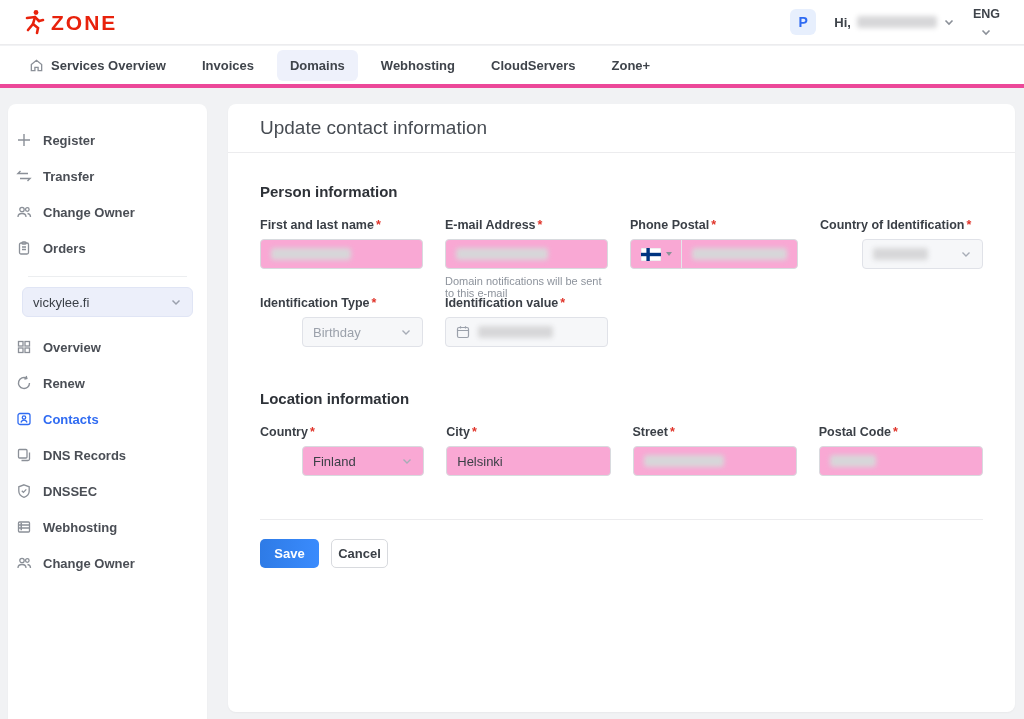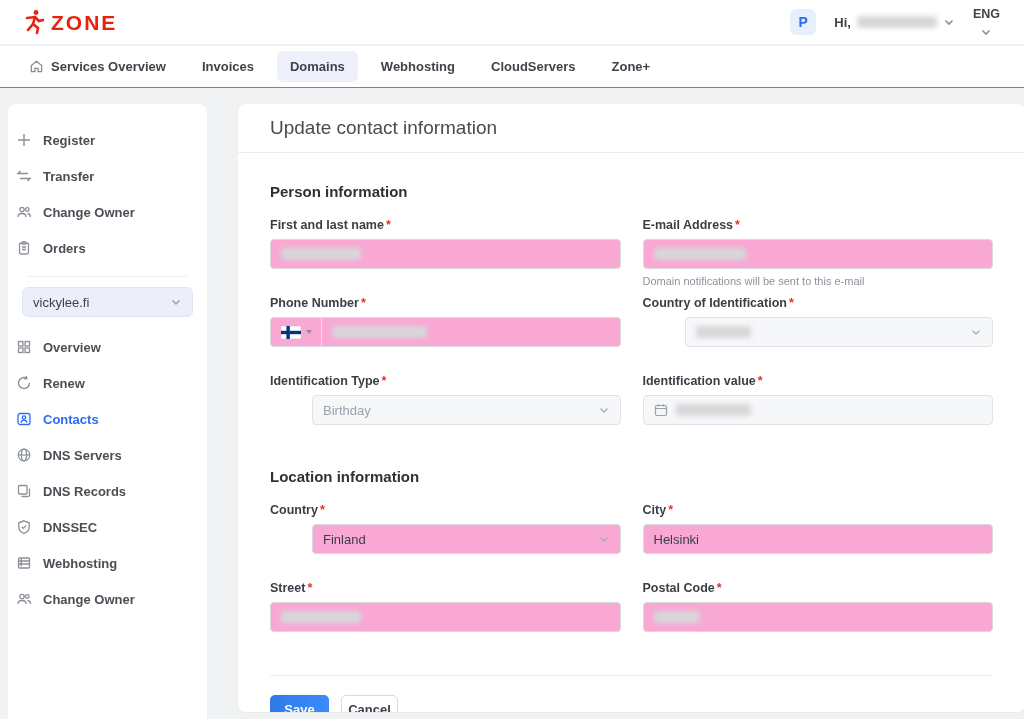--- a/index.html
+++ b/index.html
@@ -10,44 +10,44 @@
   .topbar { position:absolute; left:0; top:0; width:1024px; height:45px; background:#fff; border-bottom:1px solid #ececee; display:flex; align-items:center; justify-content:space-between; padding:0 24px 0 23px; }
   .logo { display:flex; align-items:center; gap:6px; }
   .logo-word { color:#e8220c; font-weight:bold; font-size:21px; letter-spacing:2px; text-transform:uppercase; line-height:1; }
   .topbar-right { display:flex; align-items:center; gap:18px; }
   .avatar { width:26px; height:26px; border-radius:6px; background:#e7effd; color:#2f6bf2; font-weight:bold; font-size:14px; display:flex; align-items:center; justify-content:center; }
   .greeting { display:flex; align-items:center; gap:6px; font-size:13px; color:#3f444b; font-weight:bold; cursor:pointer; }
   .lang { display:flex; align-items:center; gap:5px; font-size:12.5px; color:#3f444b; font-weight:bold; cursor:pointer;flex-direction:column; }
   .chev { width:12px; height:12px; }
 
   
-  .mainnav { position:absolute; left:0; top:46px; width:1024px; height:42px; background:#fff; border-bottom:1px solid #ec4899; display:flex; align-items:center; gap:10px; padding:0 16px; }
+  .mainnav { position:absolute; left:0; top:46px; width:1024px; height:42px; background:#fff; border-bottom:4px solid #ec4899; display:flex; align-items:center; gap:10px; padding:0 16px; }
   .nav-item { display:flex; align-items:center; gap:7px; font-size:13px; font-weight:bold; color:#3f444b; padding:8px 13px; border-radius:6px; cursor:pointer; }
   .nav-item.active { background:#eef1fb; }
 
   
   .redact { display:inline-block; height:12px; background:#d7d7d9; border-radius:3px; filter:blur(2.5px); }
 
   
   .sidebar { position:absolute; left:8px; top:104px; width:199px; height:615px; background:#fff; border-radius:8px 8px 0 0; box-shadow:0 1px 2px rgba(0,0,0,.04); padding:18px 0 0 0; }
   .side-item { display:flex; align-items:center; gap:11px; padding:10px 8px; font-size:13px; font-weight:bold; color:#4a4e55; cursor:pointer; }
   .side-item .icn { width:16px; height:16px; color:#8b9098; flex:0 0 16px; }
   .side-item.active { color:#2f6bf2; }
   .side-item.active .icn { color:#2f6bf2; }
   .side-divider { height:1px; background:#eceef0; margin:10px 20px; }
   .domain-select { margin:6px 14px 12px 14px; background:#eceffa; border:1px solid #e0e5f5; border-radius:6px; height:30px; display:flex; align-items:center; justify-content:space-between; padding:0 10px; font-size:13px; color:#3a3f46; cursor:pointer; }
   .domain-select .chev { color:#9aa0ac; }
 
   
-  .card { position:absolute; left:238px; top:104px; width:787px; height:608px; background:#fff; border-radius:8px; box-shadow:0 1px 2px rgba(0,0,0,.04); overflow:hidden; }
+  .card { position:absolute; left:228px; top:104px; width:787px; height:608px; background:#fff; border-radius:8px; box-shadow:0 1px 2px rgba(0,0,0,.04); overflow:hidden; }
   .card-header { padding:13px 32px; border-bottom:1px solid #ececee; }
   .card-title { font-size:19px; color:#474c53; font-weight:normal; }
   .card-body { padding:0 32px; }
   .section-heading { font-size:15px; font-weight:bold; color:#2e3238; margin-top:30px; margin-bottom:18px; }
-  .grid { display:grid; grid-template-columns:1fr 1fr; column-gap:22px; }
+  .grid { display:grid; grid-template-columns:1fr 1fr 1fr 1fr; column-gap:22px; }
   .field { margin-bottom:27px; position:relative; }
   .field label { display:block; font-size:12.5px; font-weight:bold; color:#3a3f46; margin-bottom:7px; }
   .req { color:#e0352b; margin-left:2px; }
   .control { height:30px; border:1px solid #d8dade; border-radius:4px; background:#f9a8d4; display:flex; align-items:center; padding:0 10px; font-size:13px; color:#3a3f46; }
   .control.select { justify-content:space-between; cursor:pointer;margin-left:42px; }
   .control.disabled { background:#f6f7f9; border-color:#e0e2e8; color:#9ba1ab; cursor:default; }
   .control .chev { color:#a7acb6; }
   .helper { font-size:11px; color:#8d939c; margin-top:6px; position:absolute; }
   .phone-left { display:flex; align-items:center; gap:5px; padding-right:9px; margin-right:10px; border-right:1px solid #e4e6ea; cursor:pointer; height:100%; }
   .caret-sm { width:0; height:0; border-left:3.5px solid transparent; border-right:3.5px solid transparent; border-top:4px solid #8b9098; }
@@ -175,28 +175,20 @@
     </div>
     <div class="side-item active">
       <svg class="icn" viewBox="0 0 16 16" fill="none" stroke="currentColor" stroke-width="1.3">
           <rect x="2" y="2.5" width="12" height="11" rx="2"></rect>
           <circle cx="8" cy="6.5" r="1.7"></circle>
           <path d="M5 11.5 C5.5 9.8 6.6 9.2 8 9.2 C9.4 9.2 10.5 9.8 11 11.5"></path>
         </svg>
       <span>Contacts</span>
     </div>
     <div class="side-item">
-      <svg class="icn" viewBox="0 0 16 16" fill="none" stroke="currentColor" stroke-width="1.2">
-          <circle cx="8" cy="8" r="5.8"></circle>
-          <ellipse cx="8" cy="8" rx="2.6" ry="5.8"></ellipse>
-          <path d="M2.4 8 H13.6"></path>
-        </svg>
-      <span>DNS Servers</span>
-    </div>
-    <div class="side-item">
       <svg class="icn" viewBox="0 0 16 16" fill="none" stroke="currentColor" stroke-width="1.3">
           <rect x="2.5" y="2.5" width="8.5" height="8.5" rx="1"></rect>
           <path d="M13.5 5.5 V12 A1.5 1.5 0 0 1 12 13.5 H5.5"></path>
         </svg>
       <span>DNS Records</span>
     </div>
     <div class="side-item">
       <svg class="icn" viewBox="0 0 16 16" fill="none" stroke="currentColor" stroke-width="1.3">
           <path d="M8 1.8 L13.2 3.8 V8 C13.2 11.2 11 13.3 8 14.3 C5 13.3 2.8 11.2 2.8 8 V3.8 Z"></path>
           <path d="M5.8 7.8 L7.4 9.4 L10.3 6.4"></path>
@@ -239,21 +231,21 @@
         </div>
         <div class="field">
           <label><span>E-mail Address</span><span class="req">*</span></label>
           <div class="control">
               <span class="redact" style="width:92px"></span>
             </div>
           <div class="helper">Domain notifications will be sent to this e-mail</div>
         </div>
 
         <div class="field">
-          <label><span>Phone Number</span><span class="req">*</span></label>
+          <label><span>Phone Postal</span><span class="req">*</span></label>
           <div class="control">
             <span class="phone-left">
               <svg width="20" height="13" viewBox="0 0 20 13">
                   <rect width="20" height="13" fill="#fff" stroke="#d0d2d6" stroke-width="0.7"></rect>
                   <rect x="5.4" y="0" width="3.4" height="13" fill="#003580"></rect>
                   <rect x="0" y="4.8" width="20" height="3.4" fill="#003580"></rect>
                 </svg>
               <span class="caret-sm"></span>
             </span>
             <span class="redact" style="width:95px"></span>

